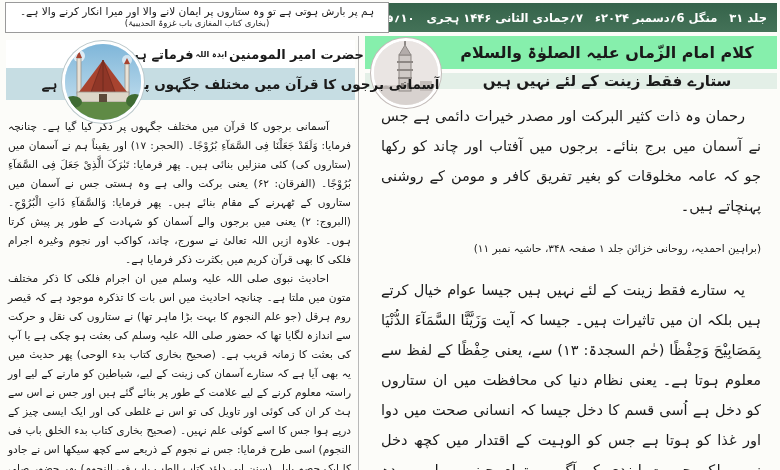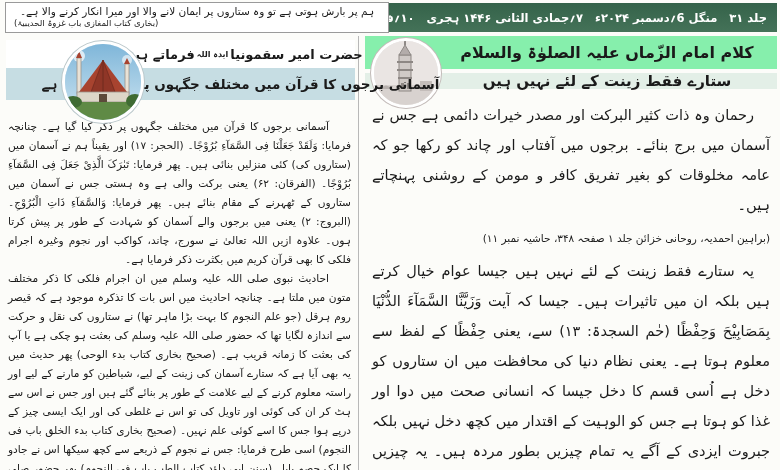--- a/index.html
+++ b/index.html
@@ -22,21 +22,21 @@
   }
   .issue-bar .seg{flex:0 0 auto;}
   .issue-bar .vdiv{width:1px;height:17px;background:rgba(255,255,255,.85);margin:0 6px;}
 
   .quote-box{
     position:absolute;top:2px;left:5px;width:384px;height:31px;
     background:#ffffff;border:1px solid #9a9a9a;box-sizing:border-box;
     padding:2px 8px 16px 8px;
   }
   .quote-box .q-text{font-size:10.5px;line-height:13px;text-align:center;}
-  .quote-box .q-cite{font-size:8.5px;line-height:11px;text-align:left;color:#222;}
+  .quote-box .q-cite{font-size:8.5px;line-height:11px;text-align:center;color:#222;}
 
   
   .col-divider{position:absolute;top:36px;bottom:0;left:358px;width:1px;background:#b8b8b8;}
 
   
   .col-main{position:absolute;top:36px;right:3px;width:412px;}
   .col-main .kicker-bar{
     height:33px;background:#86efac;
     display:flex;align-items:center;justify-content:center;
     padding-left:72px;box-sizing:border-box;
@@ -49,21 +49,21 @@
     font-size:15px;font-weight:bold;
   }
   .col-main .portrait{
     position:absolute;left:6px;top:2px;width:64px;height:64px;border-radius:50%;
     border:3px solid #fff;box-shadow:0 0 0 1px #c2bab8;overflow:hidden;background:#eae6e4;
   }
   .col-main .bodytext{
     margin:11px 4px 0 4px;
     font-size:14.5px;line-height:30px;text-align:justify;
   }
-  .col-main .bodytext p{margin:3px;text-indent:16px;}
+  .col-main .bodytext p{margin:12px;text-indent:16px;}
   .col-main .bodytext p.cite{
     font-size:10.5px;line-height:30px;text-align:right;text-indent:0;
   }
 
   
   .col-side{position:absolute;top:40px;left:6px;width:349px;}
   .col-side .kicker-plain{
     height:28px;background:#ffffff;
     display:flex;align-items:center;justify-content:center;
     padding-left:120px;box-sizing:border-box;
@@ -136,21 +136,21 @@
     </div>
     <div class="bodytext">
       <p>رحمان وہ ذات کثیر البرکت اور مصدر خیرات دائمی ہے جس نے آسمان میں برج بنائے۔ برجوں میں آفتاب اور چاند کو رکھا جو کہ عامہ مخلوقات کو بغیر تفریق کافر و مومن کے روشنی پہنچاتے ہیں۔</p>
       <p class="cite">(براہین احمدیہ، روحانی خزائن جلد ۱ صفحہ ۳۴۸، حاشیہ نمبر ۱۱)</p>
       <p>یہ ستارے فقط زینت کے لئے نہیں ہیں جیسا عوام خیال کرتے ہیں بلکہ ان میں تاثیرات ہیں۔ جیسا کہ آیت وَزَیَّنَّا السَّمَآءَ الدُّنْیَا بِمَصَابِیْحَ وَحِفْظًا (حٰم السجدۃ: ۱۳) سے، یعنی حِفْظًا کے لفظ سے معلوم ہوتا ہے۔ یعنی نظام دنیا کی محافظت میں ان ستاروں کو دخل ہے اُسی قسم کا دخل جیسا کہ انسانی صحت میں دوا اور غذا کو ہوتا ہے جس کو الوہیت کے اقتدار میں کچھ دخل نہیں بلکہ جبروت ایزدی کے آگے یہ تمام چیزیں بطور مردہ ہیں۔ یہ چیزیں بجز اذنِ الٰہی کچھ نہیں کرسکتیں۔ ان کی تاثیرات خداتعالیٰ کے ہاتھ میں ہیں۔ پس واقعی اور صحیح امر یہی ہے کہ ستاروں میں تاثیرات ہیں جن کا زمین پر اثر ہوتا ہے۔ لہٰذا اس انسان سے زیادہ تر کوئی دنیا میں جاہل نہیں کہ جو بنفشہ اور نیلوفر اور تربد اور سقمونیا اور خیار شنبر کی تاثیرات کا تو قائل ہے مگر اُن ستاروں کی تاثیرات کا منکر ہے جو قدرت کے ہاتھ کے اوّل درجہ پر تجلی گاہ اور مظہر العجائب ہیں جن کی نسبت خداوند تعالیٰ نے حفظًا کا لفظ استعمال فرمایا ہے۔</p>
     </div>
   </section>
 
   <section class="col-side">
     <div class="kicker-plain">
-      <span>حضرت امیر سقمونیا</span>
+      <span>حضرت امیر المومنین</span>
       <span class="sup">ایدہ اللہ</span>
       <span>فرماتے ہیں:</span>
     </div>
     <div class="headline-bar">
       <span>آسمانی برجوں کا قرآن میں مختلف جگہوں پر ذکر کیا گیا ہے</span>
     </div>
     <div class="portrait">
       <svg width="76" height="76" viewBox="0 0 76 76">
         <defs>
           <linearGradient id="sky" x1="0" y1="0" x2="0" y2="1">

